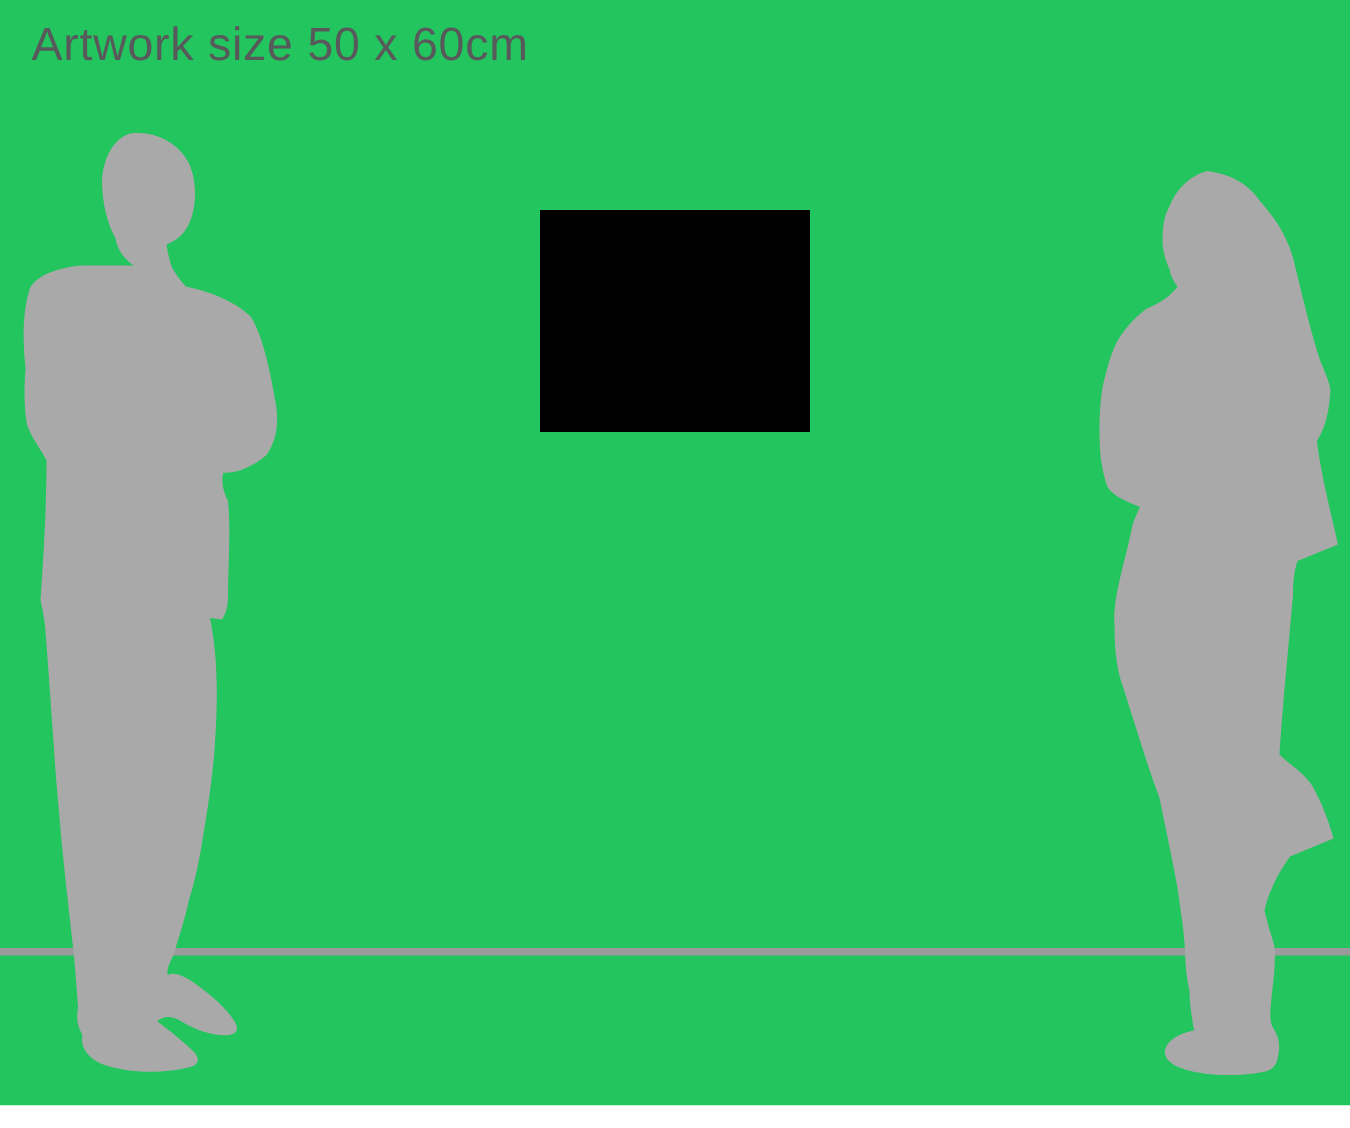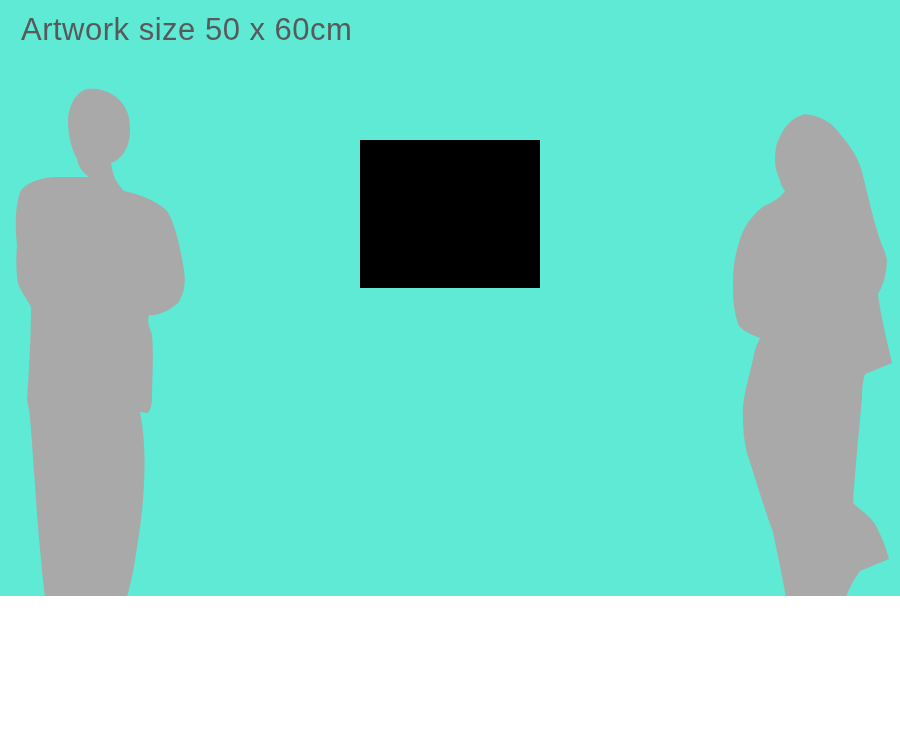--- a/index.html
+++ b/index.html
@@ -4,22 +4,22 @@
 <style>
   html, body {
     margin: 0;
     padding: 0;
     background: #ffffff;
     font-family: "Liberation Sans", sans-serif;
   }
   .stage {
     position: relative;
     width: 900px;
-    height: 596px;
-    background: #5eead4;
+    height: 737px;
+    background: #22c55e;
     overflow: hidden;
   }
   .title {
     position: absolute;
     left: 21px;
     top: 12px;
     margin: 0;
     font-size: 31px;
     font-weight: 400;
     letter-spacing: 0.5px;

